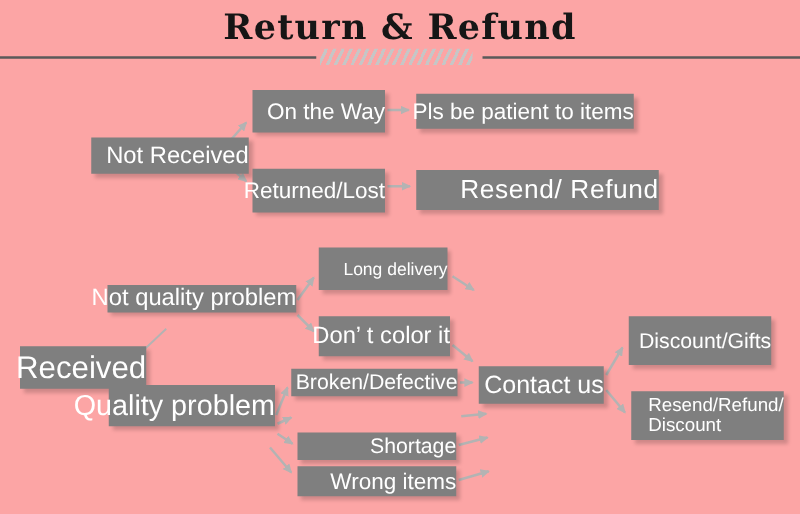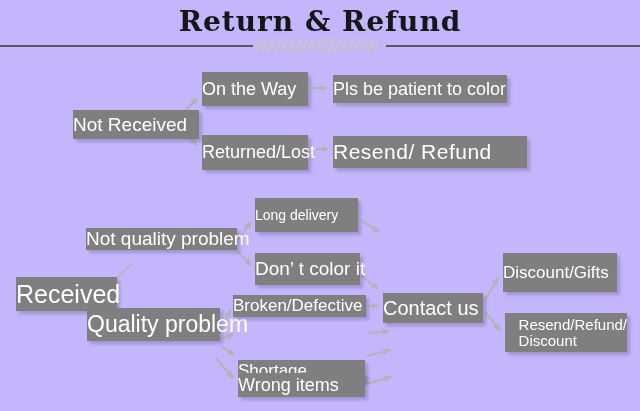--- a/index.html
+++ b/index.html
@@ -1,38 +1,38 @@
 <!DOCTYPE html>
 <html><head>
 <meta charset="utf-8">
 <style>
   html,body{margin:0;padding:0;background:#ffffff;}
   .stage{
     position:relative;width:640px;height:411px;overflow:hidden;
-    background:#c4b5fd;
+    background:#fca5a5;
     font-family:"Liberation Sans",sans-serif;
   }
   
   .title{
     position:absolute;left:0;right:0;top:5px;margin:0;
     text-align:center;
     font-family:"DejaVu Serif","Liberation Serif",serif;
     font-weight:bold;font-size:28px;letter-spacing:1px;color:#161616;
   }
   .divider-left{position:absolute;left:0;top:45px;width:253px;height:2px;background:#5a5a5a;}
   .divider-right{position:absolute;left:386px;top:45px;width:254px;height:2px;background:#5a5a5a;}
   .divider-hatch{
     position:absolute;left:256px;top:39px;width:122px;height:13px;
     background:repeating-linear-gradient(115deg,transparent 0 3.5px,#c6c6c6 3.5px 6px);
   }
   
   .node{
     position:absolute;
     background:#7f7f7f;color:#ffffff;
-    display:flex;align-items:center;justify-content:flex-start;
+    display:flex;align-items:center;justify-content:flex-end;
     font-size:18px;line-height:1.05;white-space:nowrap;
     box-shadow:3px 3px 3px rgba(0,0,0,0.18);
   }
   .node.left-align{justify-content:flex-end;padding-left:7px;white-space:normal;}
   .node .l2{display:block;}
   
   .arrows{position:absolute;left:0;top:0;}
 </style>
 </head>
 <body>
@@ -80,21 +80,21 @@
     </g>
   </svg>
 
   <div class="node" style="left:73px;top:110px;width:126px;height:29px;font-size:19px">
     <span>Not Received</span>
   </div>
   <div class="node" style="left:202px;top:72px;width:106px;height:34px">
     <span>On the Way</span>
   </div>
   <div class="node" style="left:333px;top:75px;width:174px;height:28px">
-    <span>Pls be patient to color</span>
+    <span>Pls be patient to items</span>
   </div>
   <div class="node" style="left:202px;top:135px;width:106px;height:35px">
     <span>Returned/Lost</span>
   </div>
   <div class="node" style="left:333px;top:136px;width:194px;height:32px;font-size:21px;letter-spacing:0.5px">
     <span>Resend/ Refund</span>
   </div>
 
   <div class="node" style="left:16px;top:277px;width:101px;height:34px;font-size:25px">
     <span>Received</span>
@@ -107,21 +107,21 @@
   </div>
   <div class="node" style="left:255px;top:253px;width:105px;height:32px;font-size:19px">
     <span>Don’ t color it</span>
   </div>
   <div class="node" style="left:87px;top:308px;width:133px;height:33px;font-size:23px">
     <span>Quality problem</span>
   </div>
   <div class="node" style="left:233px;top:295px;width:133px;height:22px;font-size:17px">
     <span>Broken/Defective</span>
   </div>
-  <div class="node" style="left:238px;top:360px;width:127px;height:22px;font-size:17px">
+  <div class="node" style="left:238px;top:346px;width:127px;height:22px;font-size:17px">
     <span>Shortage</span>
   </div>
   <div class="node" style="left:238px;top:373px;width:127px;height:24px;font-size:18px">
     <span>Wrong items</span>
   </div>
   <div class="node" style="left:383px;top:293px;width:100px;height:30px;font-size:20px">
     <span>Contact us</span>
   </div>
   <div class="node" style="left:503px;top:253px;width:114px;height:39px;font-size:17px">
     <span>Discount/Gifts</span>

